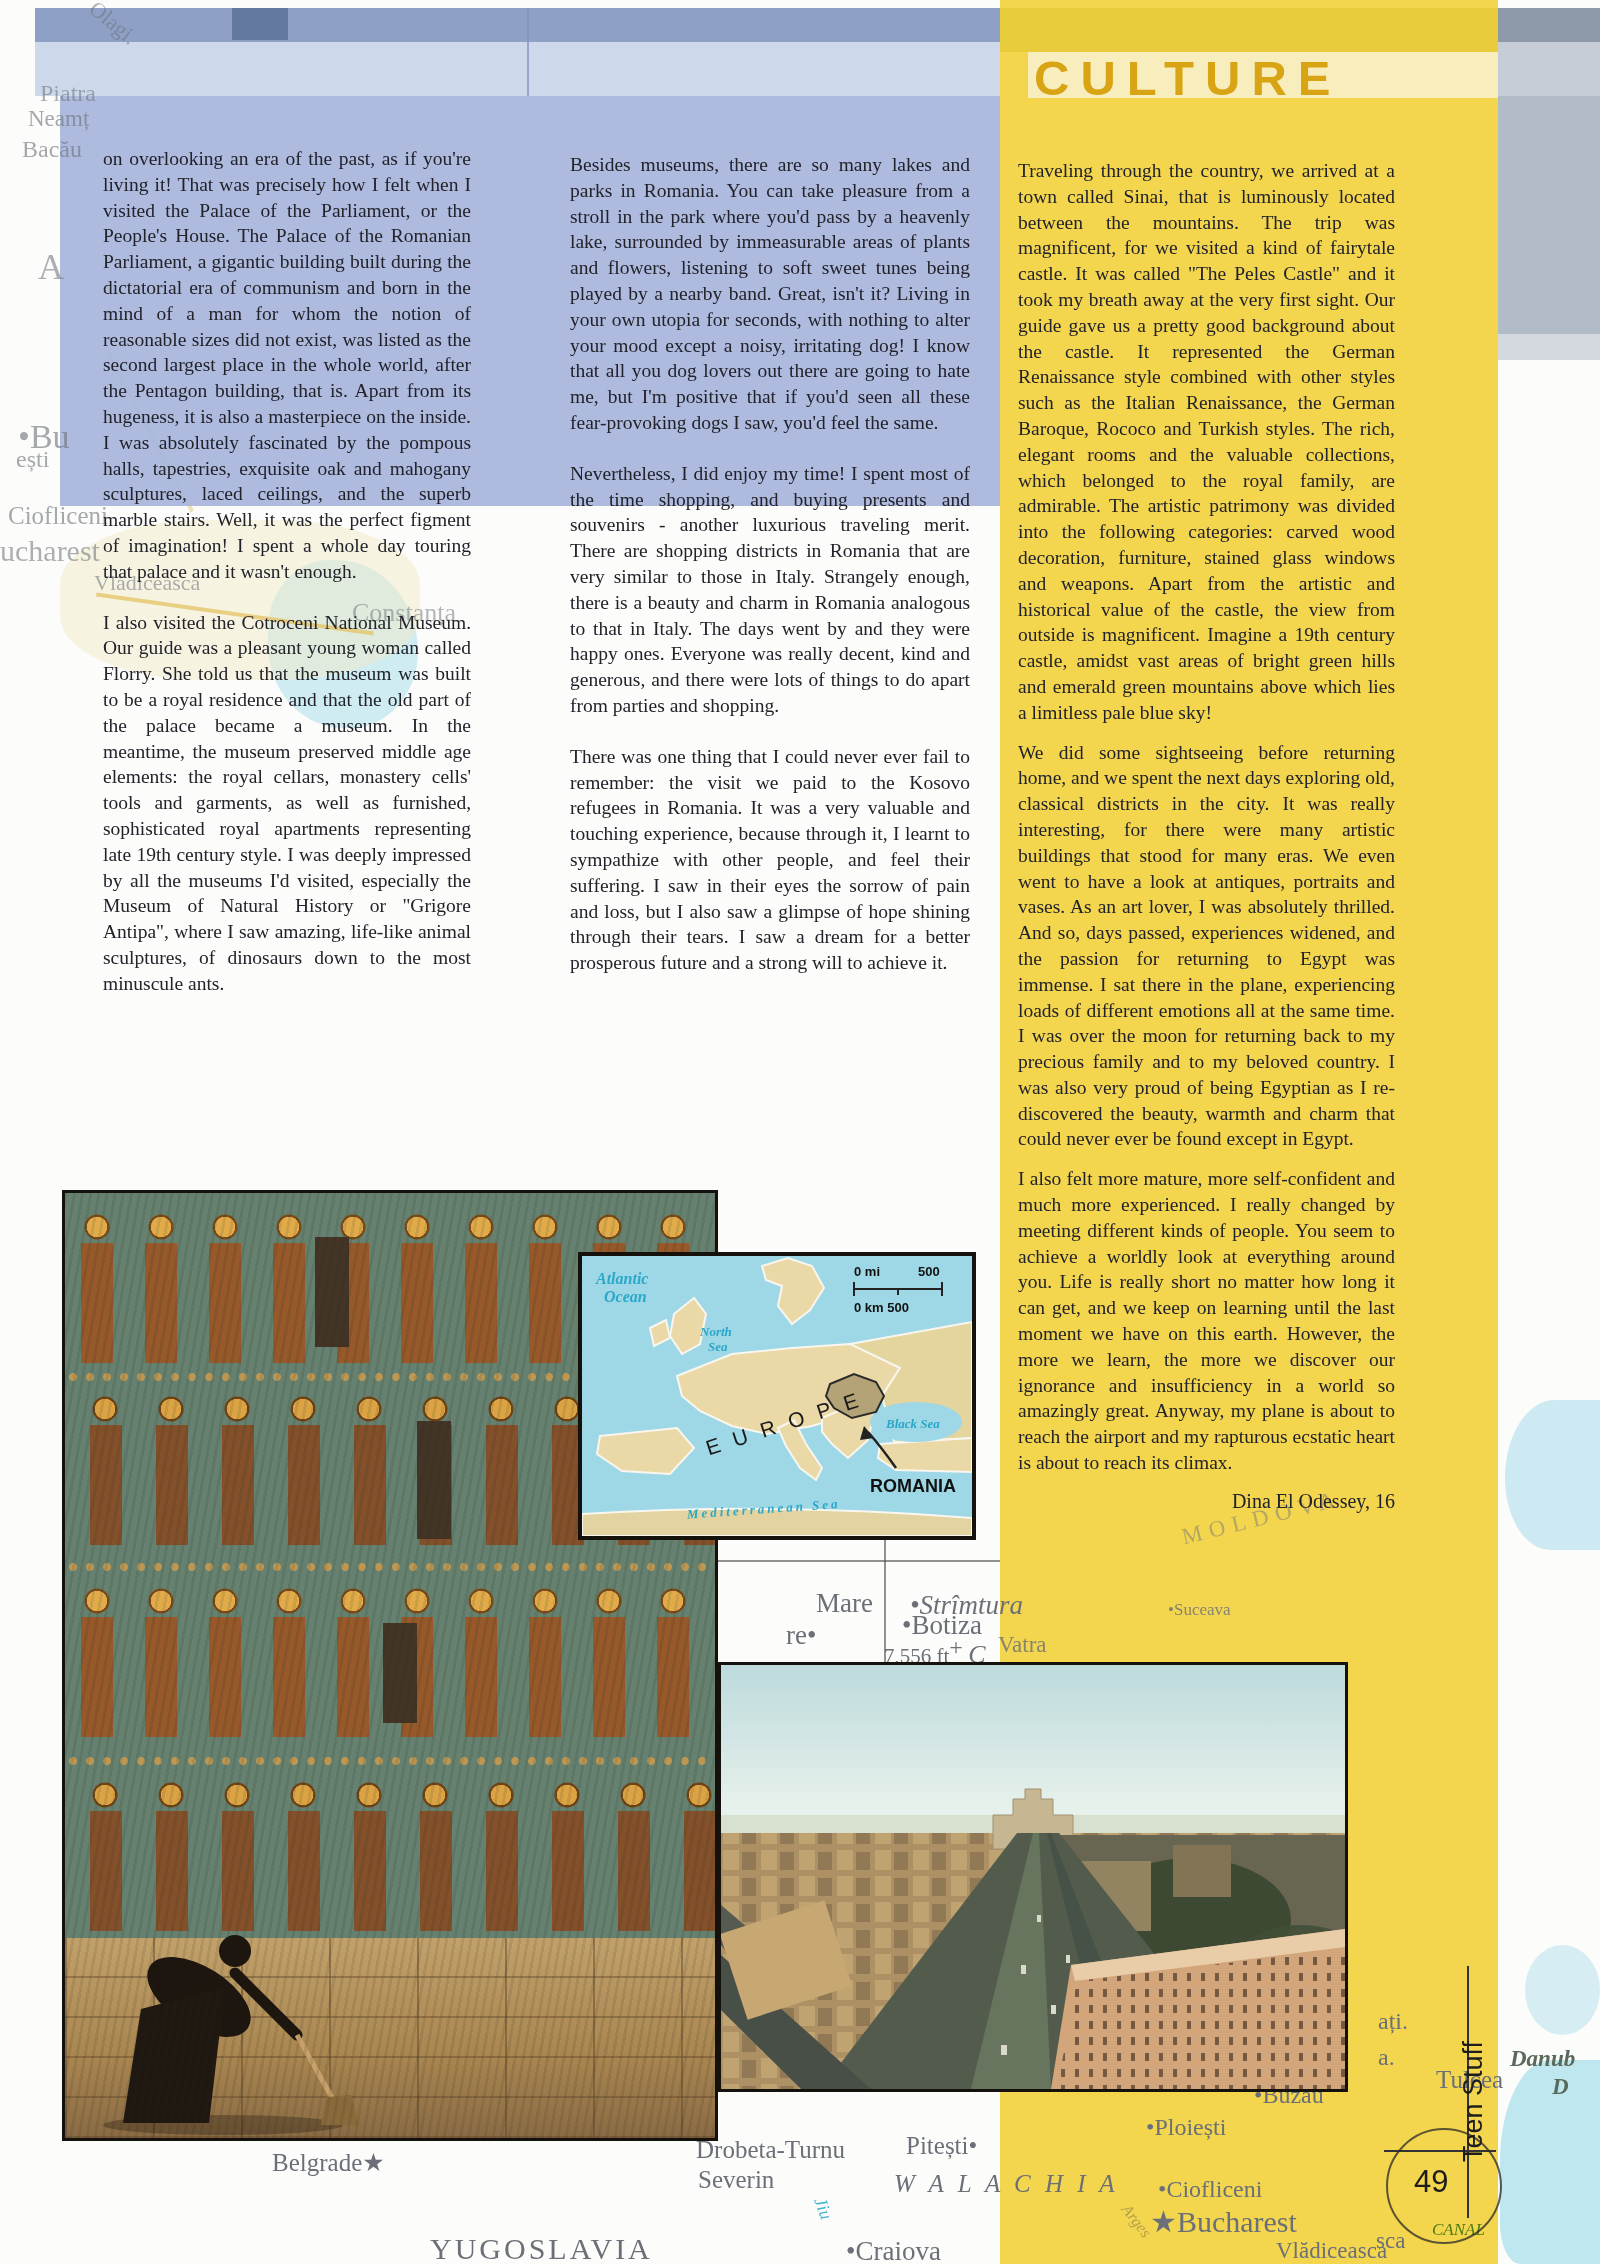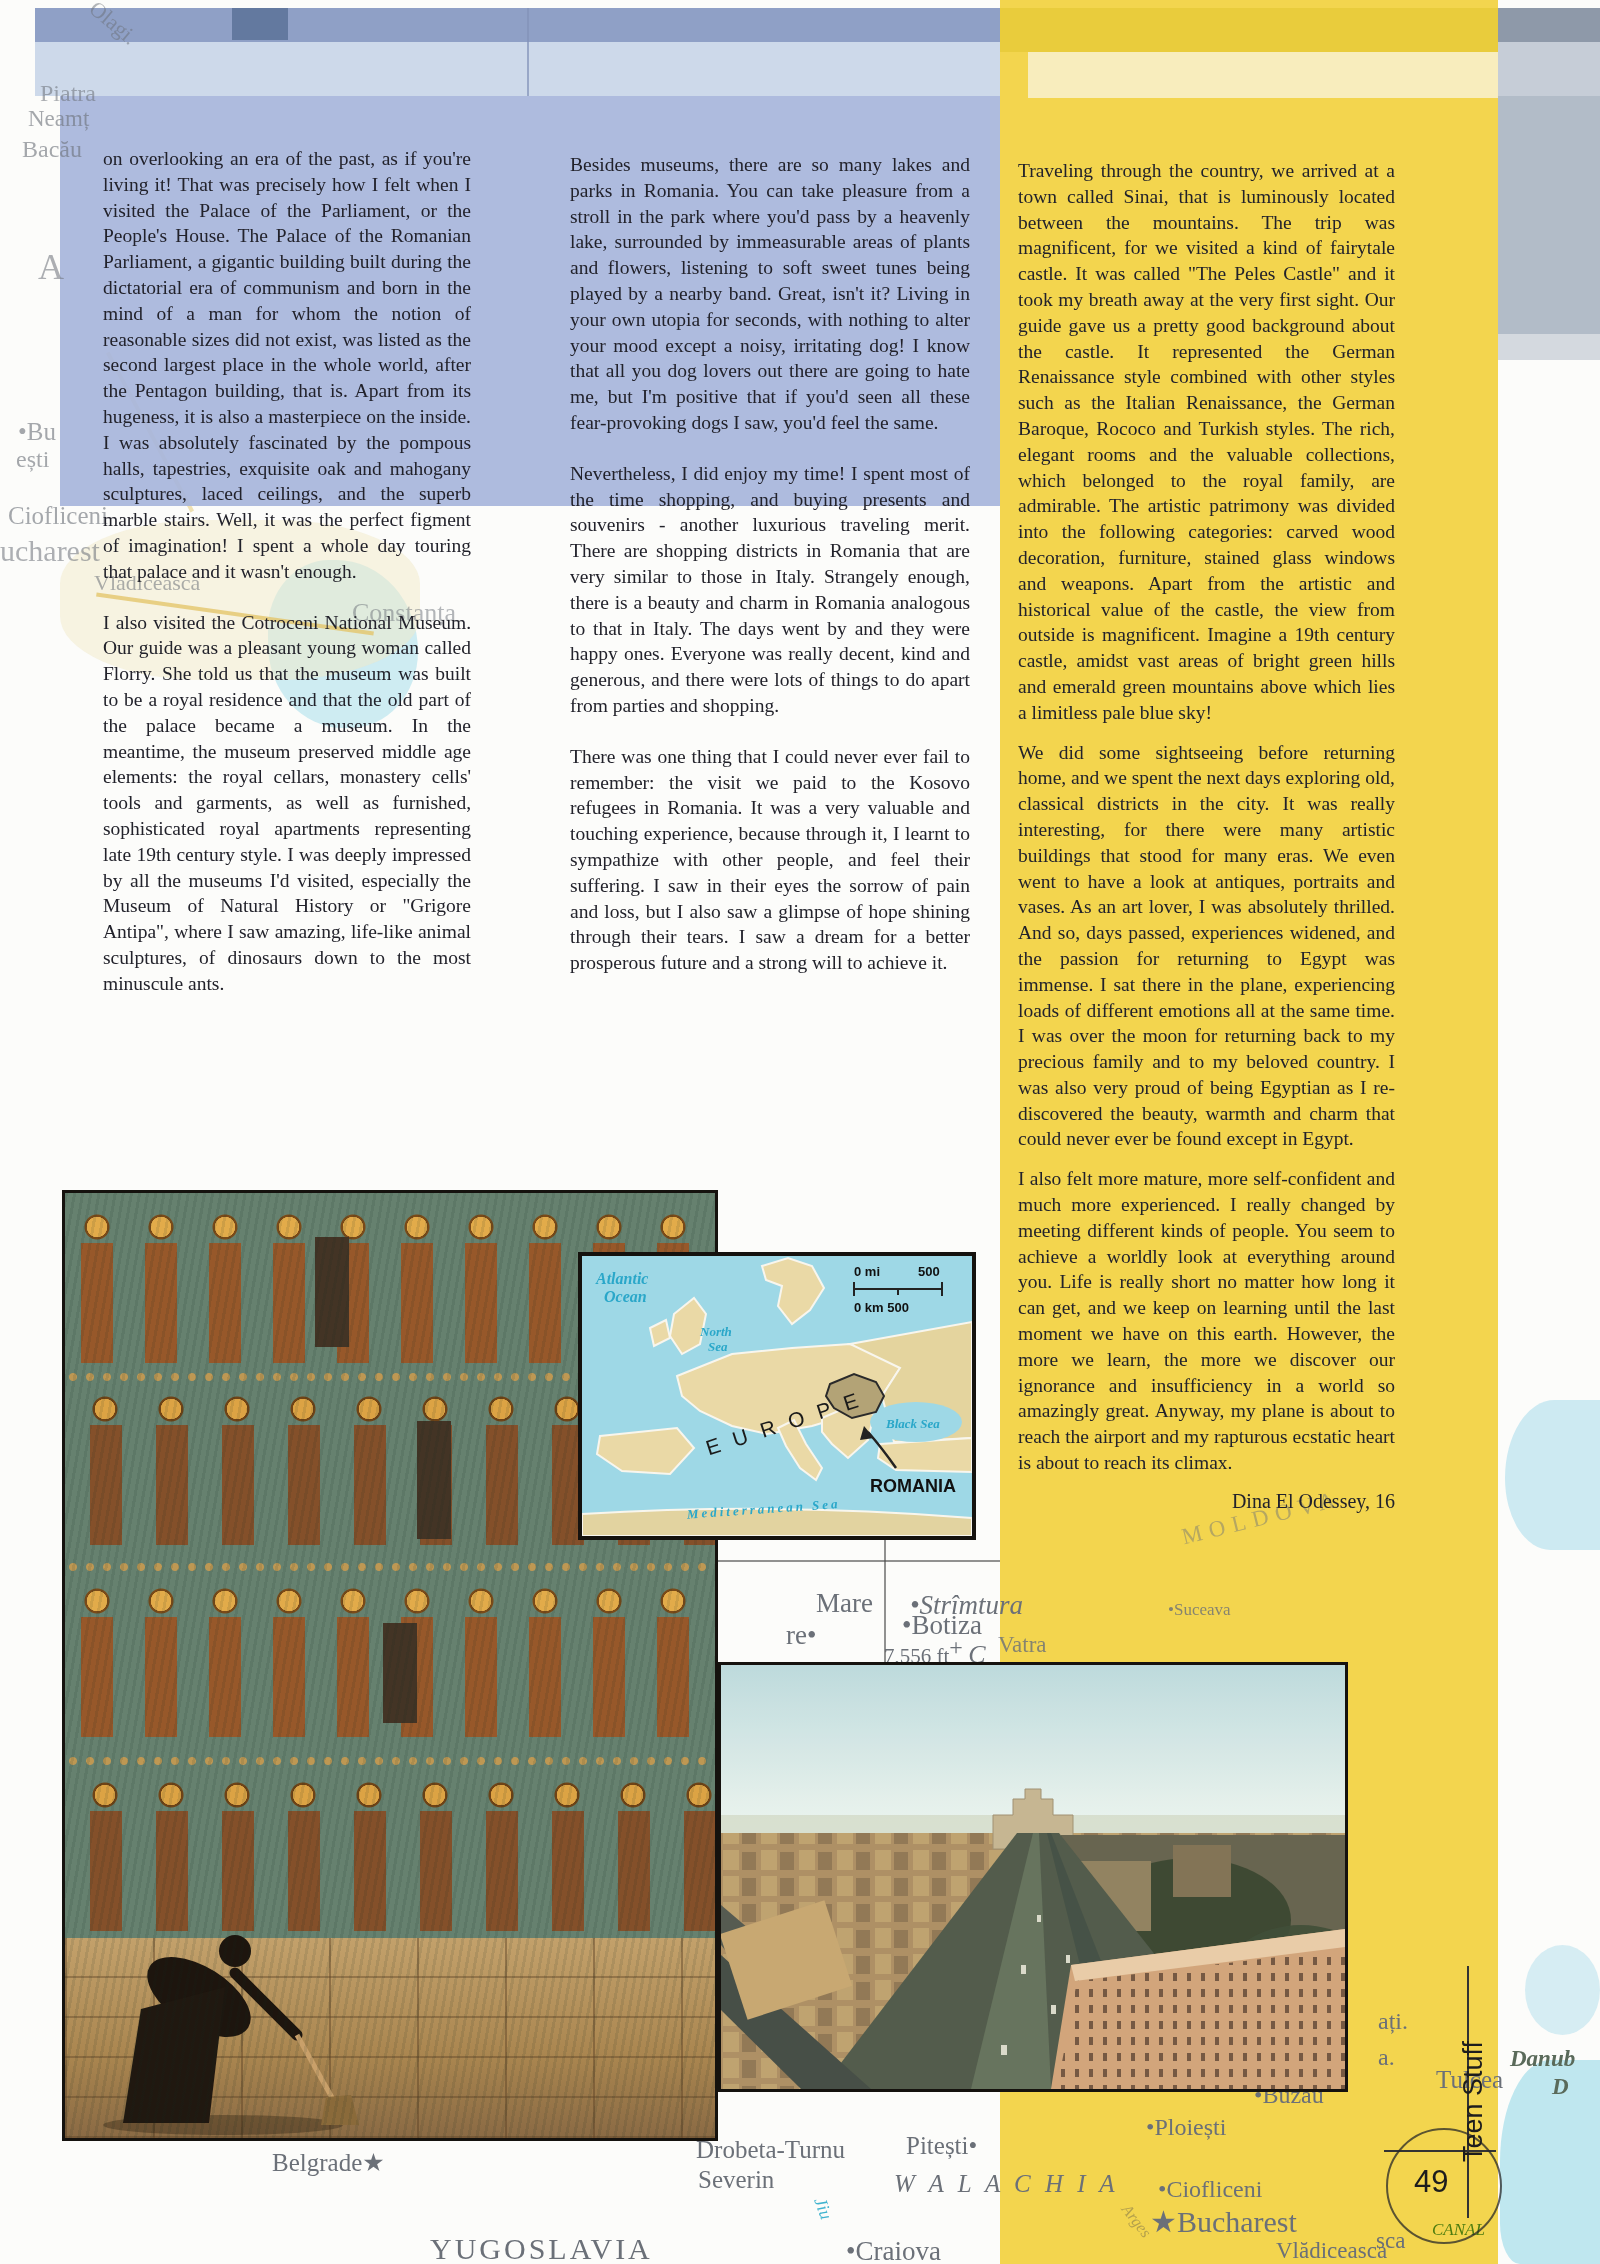--- a/index.html
+++ b/index.html
@@ -88,27 +88,28 @@
   <div class="meridian"></div>
   <div class="bluepanel"></div>
   <div class="yellowcol"></div>
   <div class="yellowtop"></div>
   <div class="tr1"></div>
   <div class="tr2"></div>
   <div class="tr3"></div>
   <div class="tr4"></div>
 
   <div class="cultureband"></div>
+  <div class="culture">CULTURE</div>
 
   <div class="maplabel" style="left:86px;top:10px;font-size:22px;opacity:.5;transform:rotate(40deg);">Olagi.</div>
   <div class="maplabel" style="left:40px;top:80px;font-size:24px;opacity:.55;">Piatra</div>
   <div class="maplabel" style="left:28px;top:106px;font-size:23px;opacity:.6;">Neamț</div>
   <div class="maplabel" style="left:22px;top:136px;font-size:24px;opacity:.6;">Bacău</div>
   <div class="maplabel" style="left:38px;top:246px;font-size:36px;opacity:.55;">A</div>
-  <div class="maplabel" style="left:18px;top:418px;font-size:25px;opacity:.6;">•Bu</div>
+  <div class="maplabel" style="left:18px;top:418px;font-size:34px;opacity:.6;">•Bu</div>
   <div class="maplabel" style="left:16px;top:446px;font-size:24px;opacity:.6;">ești</div>
   <div class="maplabel" style="left:8px;top:502px;font-size:25px;opacity:.6;">Ciofliceni</div>
   <div class="maplabel" style="left:0px;top:534px;font-size:30px;opacity:.55;">ucharest</div>
   <div class="maplabel" style="left:94px;top:570px;font-size:22px;opacity:.55;">Vlădiceasca</div>
   <div class="maplabel" style="left:352px;top:598px;font-size:26px;opacity:.5;">Constanța</div>
 
   <div class="maplabel" style="left:816px;top:1588px;font-size:27px;">Mare</div>
   <div class="maplabel" style="left:786px;top:1620px;font-size:27px;">re•</div>
   <div class="maplabel" style="left:910px;top:1590px;font-size:27px;font-style:italic;">•Strîmtura</div>
   <div class="maplabel" style="left:902px;top:1610px;font-size:27px;">•Botiza</div>

